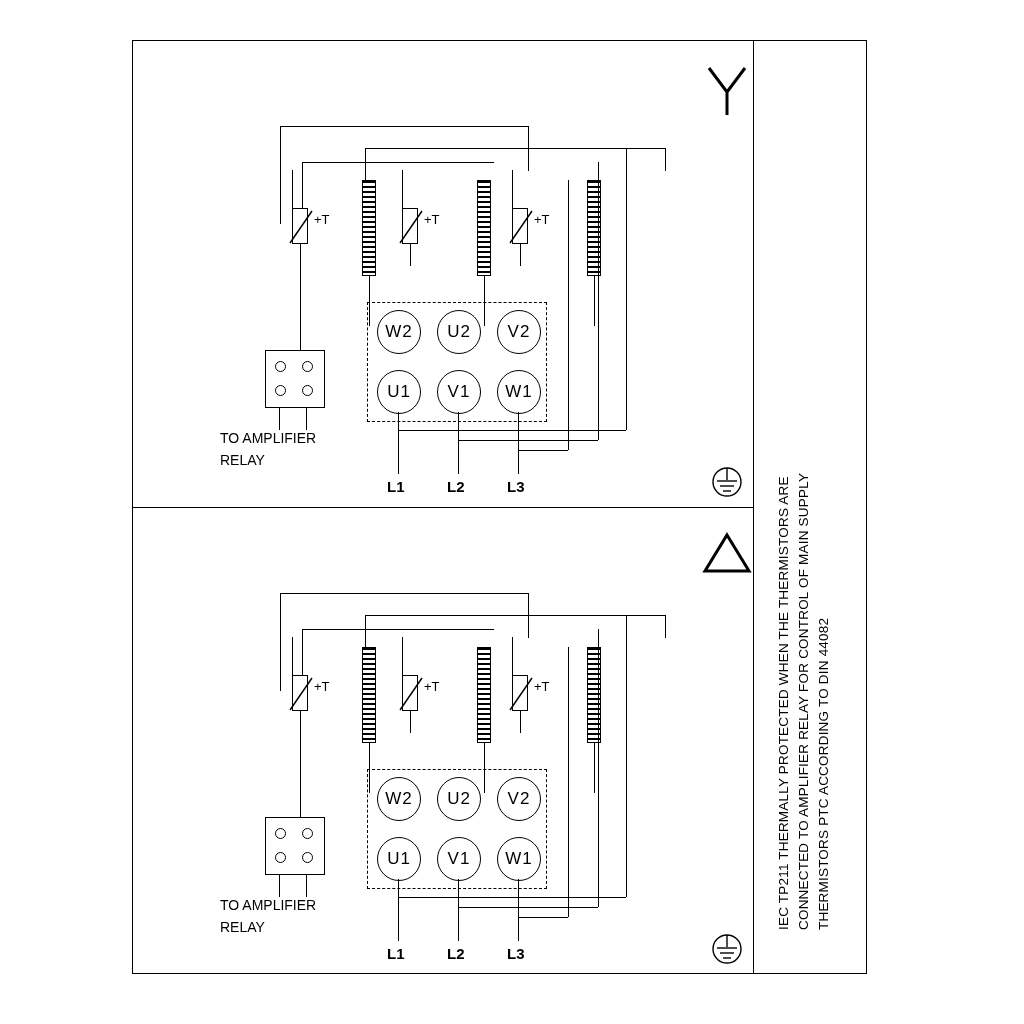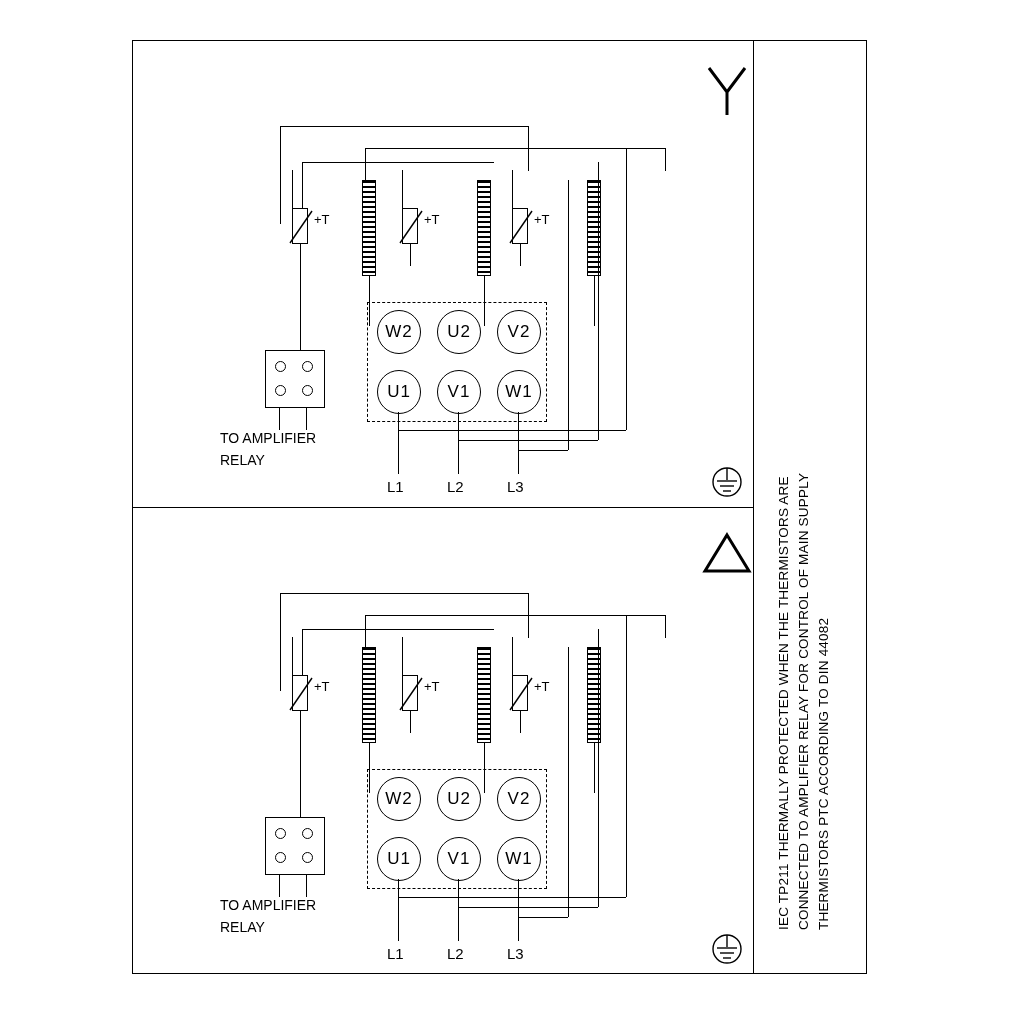--- a/index.html
+++ b/index.html
@@ -37,21 +37,21 @@
   .term{position:absolute;width:42px;height:42px;border:1.4px solid #000;border-radius:50%;
         background:#fff;display:flex;align-items:center;justify-content:center;
         font-size:17px;letter-spacing:1px;}
   .dashbox{position:absolute;border:1.2px dashed #000;box-sizing:border-box;}
 
   
   .connbox{position:absolute;border:1.4px solid #000;background:#fff;box-sizing:border-box;}
   .cdot{position:absolute;width:9px;height:9px;border:1.2px solid #000;border-radius:50%;background:#fff;}
 
   .label{position:absolute;font-size:14px;white-space:nowrap;}
-  .phase{position:absolute;font-size:15px;}
+  .phase{position:absolute;font-size:15px;font-weight:bold;}
 
   
   #notes{position:absolute;left:758px;top:40px;width:108px;height:934px;}
   .note-line{position:absolute;transform-origin:0 0;transform:rotate(-90deg);
              font-size:13.5px;white-space:nowrap;letter-spacing:0.2px;}
 
   svg{display:block;overflow:visible;}
 </style>
 </head>
 <body>

